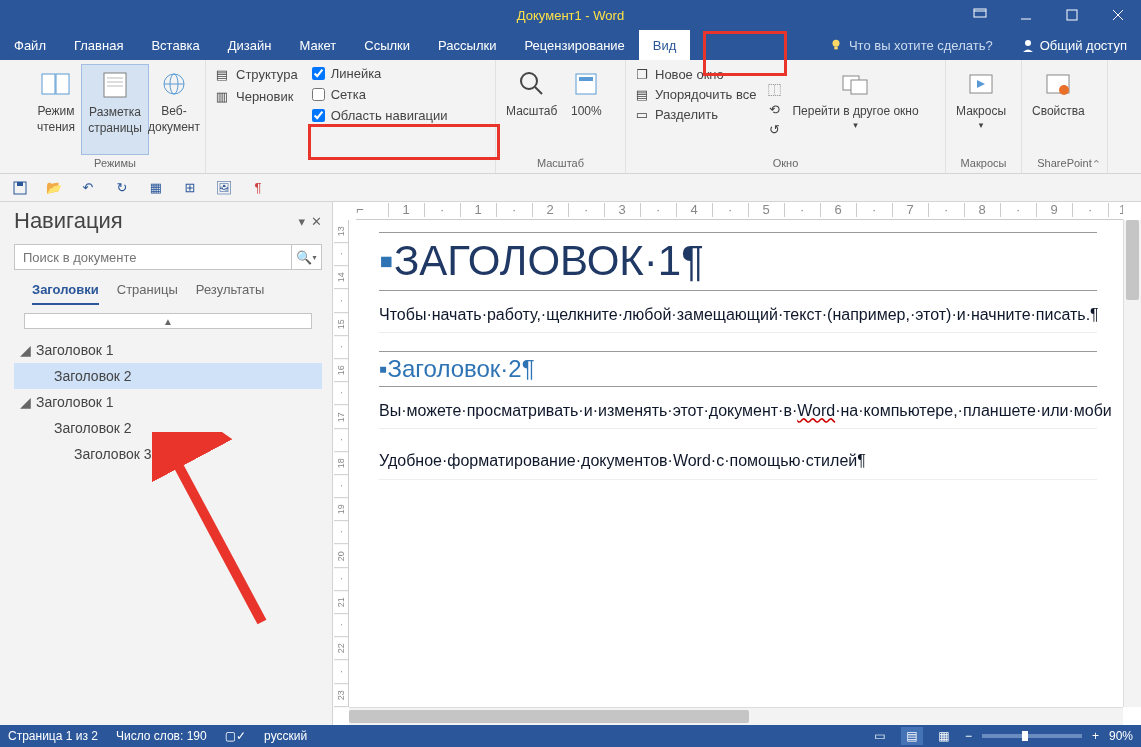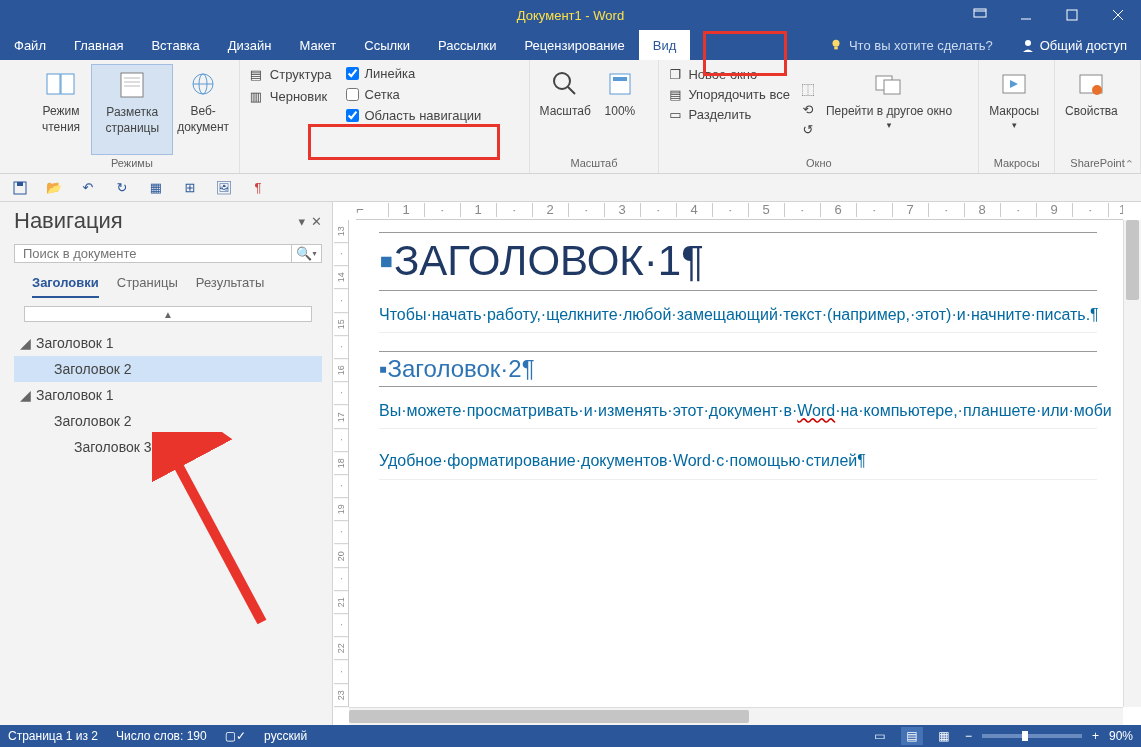--- a/index.html
+++ b/index.html
@@ -39,21 +39,21 @@
 
 .qat { height: 28px; background: #f3f3f3; border-bottom: 1px solid #d4d4d4; display: flex; align-items: center; gap: 14px; padding: 0 10px; }
 .qat .qbtn { width: 20px; height: 20px; display:flex; align-items:center; justify-content:center; color:#2b579a; }
 
 
 .main { display: flex; height: calc(747px - 30px - 30px - 114px - 28px - 22px); }
 .navpane { width: 333px; background: #f3f3f3; border-right: 1px solid #d4d4d4; display: flex; flex-direction: column; padding: 6px 10px 0 14px; }
 .nav-header { display:flex; align-items:center; justify-content:space-between; }
 .nav-title { font-size: 22px; color: #444; font-weight: 300; }
 .nav-close { display:flex; gap:6px; color:#666; font-size:13px; }
-.searchwrap { margin: 10px 0 8px 0; display: flex; border: 1px solid #c5c5c5; background: #fff; height: 19px; align-items:center; }
+.searchwrap { margin: 10px 0 8px 0; display: flex; border: 1px solid #c5c5c5; background: #fff; height: 26px; align-items:center; }
 .searchwrap input { flex:1; border:0; outline:0; padding:0 8px; font-size:13px; color:#888; background:transparent; }
 .searchwrap .sbtn { width: 30px; border-left: 1px solid #c5c5c5; height:100%; display:flex; align-items:center; justify-content:center; color:#666; }
 .navtabs { display:flex; gap: 18px; font-size: 13px; padding: 4px 2px 0 2px; color:#666;margin-left:16px; }
 .navtabs .ntab.active { color:#2b579a; border-bottom: 2px solid #2b579a; padding-bottom:6px; font-weight:600; }
 .navtabs .ntab { padding-bottom:6px; }
 .bar { height: 16px; border: 1px solid #c5c5c5; background:#fff; margin: 8px 10px 6px 10px; display:flex; align-items:center; justify-content:center; font-size:10px; color:#666;}
 .tree { padding: 2px 0; font-size: 14px; }
 .tree .node { display:flex; align-items:center; gap:4px; height: 26px; padding-left: 6px; }
 .tree .arrow { width: 12px; display:inline-block; color:#666; }
 .tree .node.lvl2 { padding-left: 40px; }
@@ -61,21 +61,21 @@
 .tree .node.sel { background: #cfe2f7; }
 
 .docarea { flex:1; background: #fff; position: relative; overflow:hidden; }
 .ruler-h { position:absolute; top:0; left:16px; right:18px; height: 18px; background:#fff; border-bottom:1px solid #ccc; font-size:13px; color:#888; overflow:hidden; white-space:nowrap;margin-left:7px;}
 .ruler-h .rt { display:inline-block; width:36px; text-align:center; border-left:1px solid #ccc; height:14px; line-height:14px;}
 .ruler-v { position:absolute; top:18px; left:0; width:16px; bottom:18px; background:#fff; border-right:1px solid #ccc; font-size:9px; color:#888; display:flex; flex-direction:column; align-items:center;}
 .ruler-v .rt { height:36px; display:flex; align-items:center; justify-content:center; writing-mode: vertical-rl; transform: rotate(180deg); border-top:1px solid #ccc; width:14px;}
 .page { position:absolute; top:18px; left:32px; right:30px; bottom:18px; background:#fff; overflow:hidden; padding: 12px 14px; }
 .page h1 { font-family: "Cambria", serif; color:#1f3864; font-size: 42px; font-weight: normal; border-bottom:1px solid #999; padding-bottom: 4px; margin-bottom: 10px; border-top:1px solid #999; padding-top:4px;}
 .page h2 { font-family: "Cambria", serif; color:#2e74b5; font-size: 24px; font-weight: normal; border-bottom:1px solid #999; border-top:1px solid #999; padding:3px 0; margin: 18px 0 10px 0;}
-.page p { font-size: 16px; line-height: 1.7; color:#0369a1; border-bottom:1px solid #eee; padding-bottom:4px; }
+.page p { font-size: 16px; line-height: 1.7; color:#0f172a; border-bottom:1px solid #eee; padding-bottom:4px; }
 .page .sq { color:#2e74b5; }
 .page .wav { text-decoration: wavy underline; text-decoration-color:#c00; }
 .scroll-v { position:absolute; top:18px; right:0; width:18px; bottom:18px; background:#f3f3f3; border-left:1px solid #ddd;}
 .scroll-v .thumb { position:absolute; left:2px; right:2px; top:0; height:80px; background:#c5c5c5; border-radius:2px;}
 .scroll-h { position:absolute; bottom:0; left:16px; right:18px; height:18px; background:#f3f3f3; border-top:1px solid #ddd;}
 .scroll-h .thumb { position:absolute; top:2px; bottom:2px; left:0; width:400px; background:#c5c5c5; border-radius:2px;}
 
 
 .statusbar { height: 22px; background: #2b579a; color: #fff; display: flex; align-items: center; font-size: 12px; padding: 0 8px; gap: 18px; }
 .statusbar .right { margin-left: auto; display:flex; align-items:center; gap:10px; }
@@ -148,21 +148,21 @@
           <circle cx="7" cy="5" r="3" fill="#fff"></circle>
           <path d="M2 14 Q7 9 12 14" fill="#fff"></path>
         </svg>
       <span>Общий доступ</span>
     </div>
   </div>
 </div>
 
 <div class="ribbon">
 
-  <div class="group" style="width:240px;padding-left:25px;">
+  <div class="group" style="width:206px;padding-left:25px;">
     <div class="group-body">
       <div class="bigbtn">
         <div class="ico">
             <svg width="30" height="24">
               <rect x="1" y="2" width="13" height="20" fill="#fff" stroke="#5b9bd5"></rect>
               <rect x="15" y="2" width="13" height="20" fill="#fff" stroke="#5b9bd5"></rect>
             </svg>
           </div>
         <span>Режим чтения</span>
       </div>

